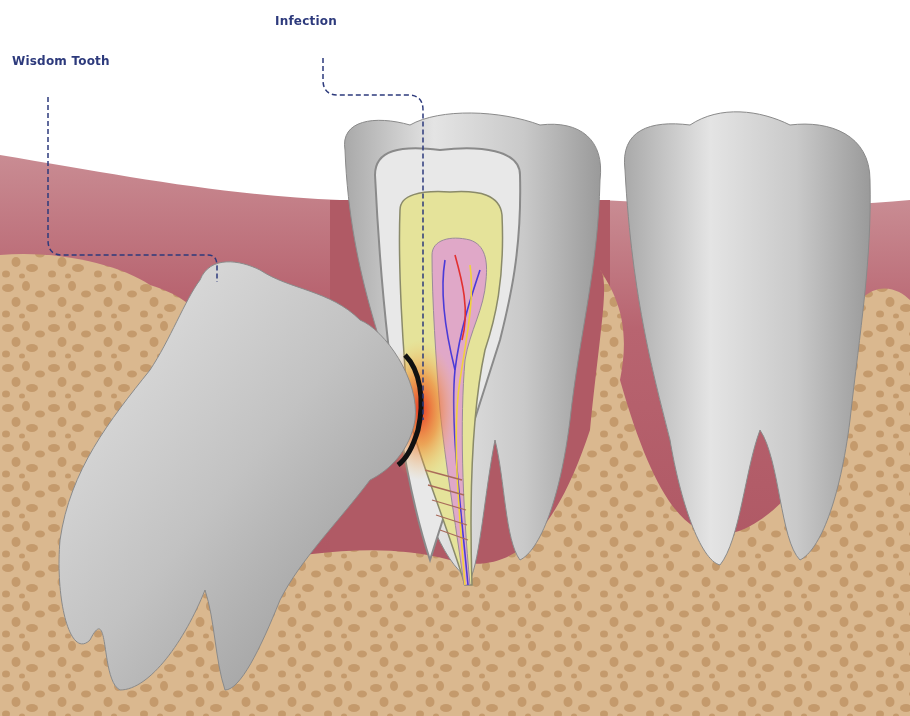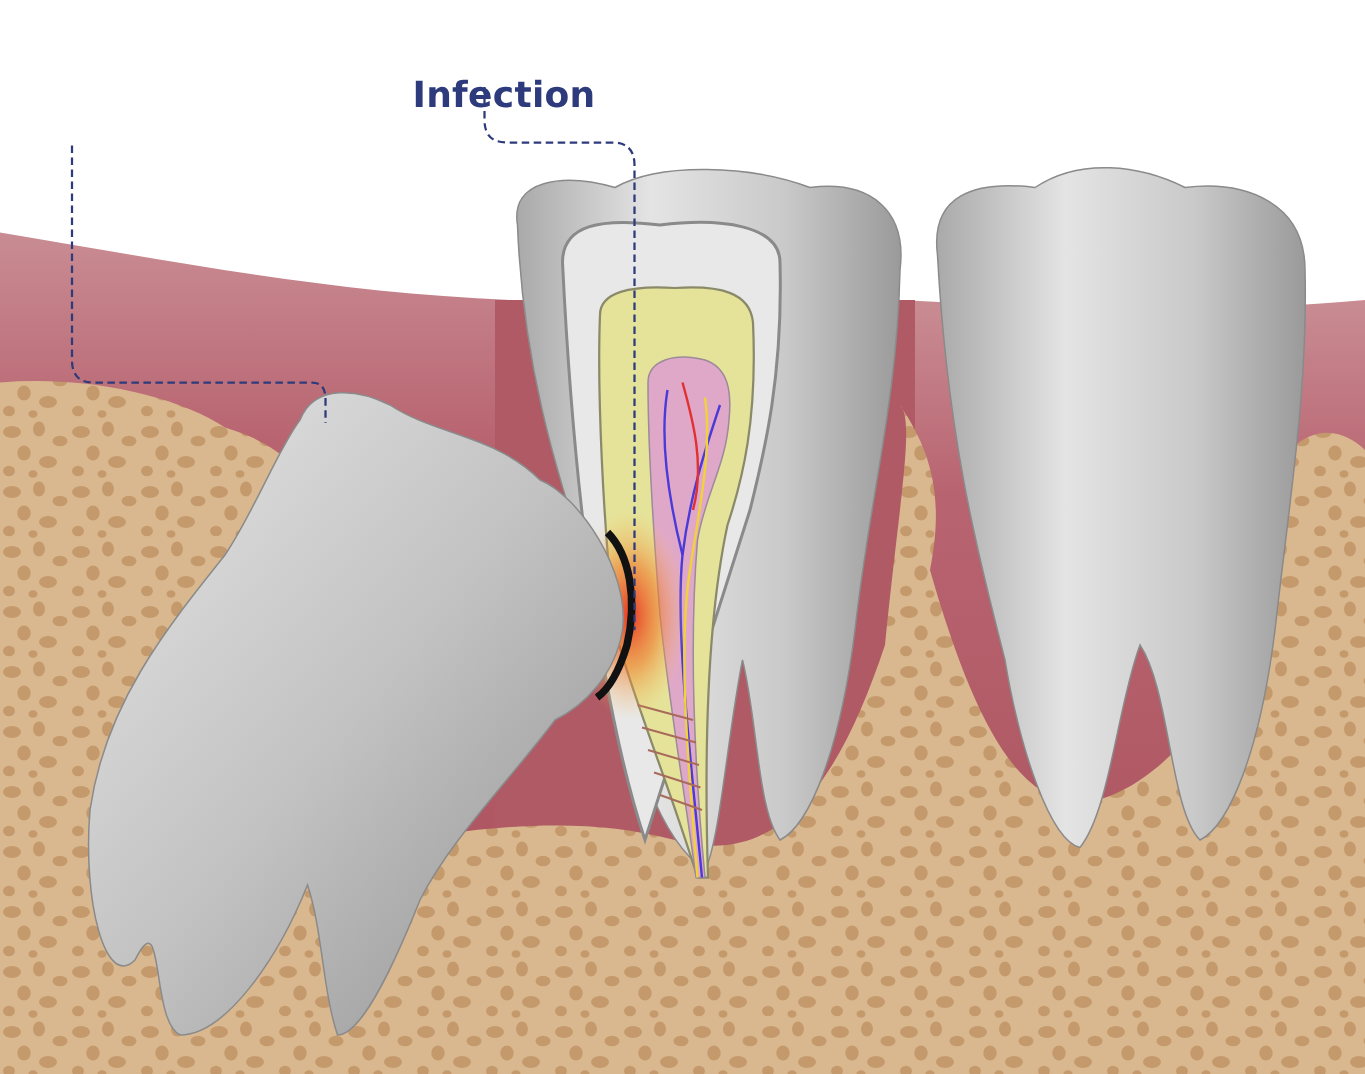--- a/index.html
+++ b/index.html
@@ -1,18 +1,18 @@
 <!DOCTYPE html>
 <html><head>
 <meta charset="utf-8">
 <style>
   html, body { margin:0; padding:0; background:#ffffff; }
   body { width:910px; height:716px; position:relative; overflow:hidden; font-family:"DejaVu Sans", sans-serif; }
   .stage { position:absolute; left:0; top:0; width:910px; height:716px; }
-  .label { position:absolute; color:#2d3a7c; font-weight:bold; font-size:24px; letter-spacing:0.2px; white-space:nowrap;margin-top:35px; }
+  .label { position:absolute; color:#2d3a7c; font-weight:bold; font-size:12px; letter-spacing:0.2px; white-space:nowrap; }
   svg { position:absolute; left:0; top:0; }
 </style>
 </head>
 <body>
 
 <div class="stage">
 <svg width="910" height="716" viewBox="0 0 910 716">
   <defs>
     <pattern id="bonePat" x="0" y="0" width="46" height="40" patternUnits="userSpaceOnUse">
       <rect width="46" height="40" fill="#dab88f"></rect>
@@ -77,14 +77,15 @@
 
   <ellipse cx="420" cy="410" rx="38" ry="70" fill="url(#infGrad)"></ellipse>
 
   <path d="M200,280 C210,255 240,260 260,270 C290,290 330,290 360,320 C385,330 420,380 415,420 C410,450 390,470 370,480 C340,520 300,560 280,600 C260,650 240,690 225,690 C215,660 215,620 205,590 C185,640 150,690 120,690 C100,680 110,600 90,640 C70,660 55,600 60,540 C70,470 110,420 150,370 C170,340 185,300 200,280 Z" fill="url(#wisdomGrad)" stroke="#8a8a8a" stroke-width="1"></path>
   <path d="M405,355 C420,370 425,400 418,430 C412,450 405,460 398,465" stroke="#111" stroke-width="5" fill="none"></path>
 
   <path d="M48,97 L48,240 Q48,255 62,255 L208,255 Q217,255 217,266 L217,282" stroke="#2d3a7c" stroke-width="1.5" stroke-dasharray="5,3" fill="none"></path>
   <path d="M323,58 L323,80 Q323,95 338,95 L408,95 Q423,95 423,110 L423,420" stroke="#2d3a7c" stroke-width="1.5" stroke-dasharray="5,3" fill="none"></path>
 </svg>
 
+<div class="label" style="left:12px; top:54px;">Wisdom Tooth</div>
 <div class="label" style="left:275px; top:14px;">Infection</div>
 </div>
 
 </body></html>

